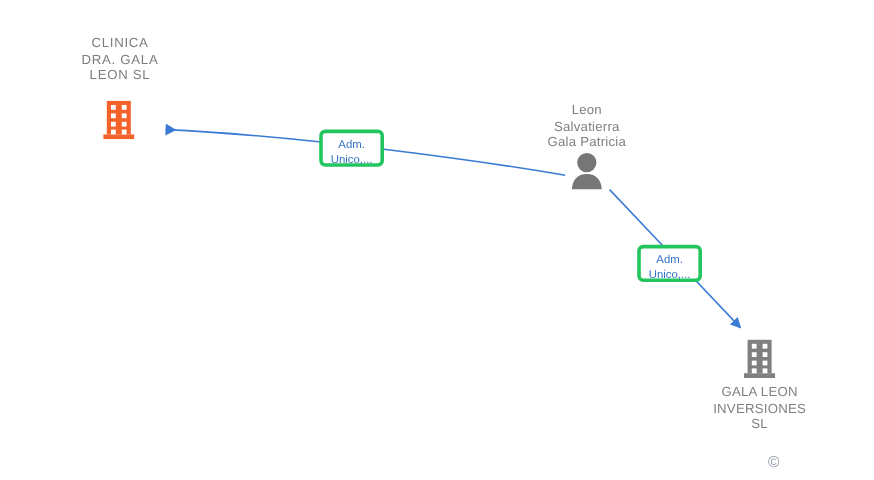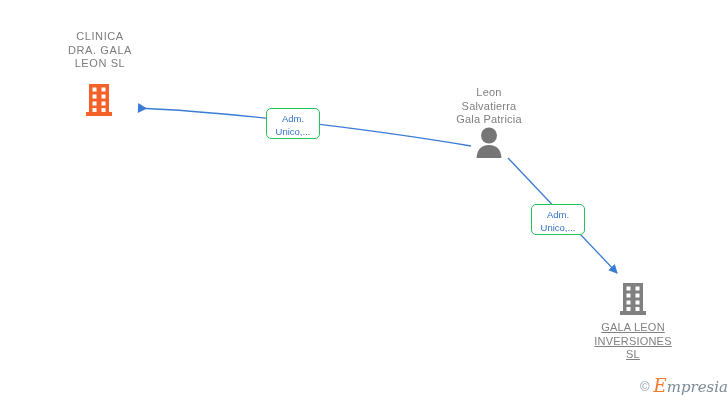--- a/index.html
+++ b/index.html
@@ -37,21 +37,21 @@
     font-weight: normal;
     color: #7c7c7c;
     letter-spacing: 0.6px;
   }
   .icon-svg {
     display: block;
   }
   .edge-label {
     position: absolute;
     box-sizing: border-box;
-    border: 1px solid #22c55e;
+    border: 3px solid #22c55e;
     border-radius: 5px;
     background: #ffffff;
     color: #3273c8;
     font-size: 9.5px;
     line-height: 13px;
     text-align: center;
     padding-top: 3px;
     white-space: pre-line;
   }
   #watermark {
@@ -137,27 +137,26 @@
       <rect x="6.5" y="3.5" width="4" height="4" fill="#ffffff"></rect>
       <rect x="15.5" y="3.5" width="4" height="4" fill="#ffffff"></rect>
       <rect x="6.5" y="10.5" width="4" height="4" fill="#ffffff"></rect>
       <rect x="15.5" y="10.5" width="4" height="4" fill="#ffffff"></rect>
       <rect x="6.5" y="17.5" width="4" height="4" fill="#ffffff"></rect>
       <rect x="15.5" y="17.5" width="4" height="4" fill="#ffffff"></rect>
       <rect x="6.5" y="24" width="4" height="4" fill="#ffffff"></rect>
       <rect x="15.5" y="24" width="4" height="4" fill="#ffffff"></rect>
     </svg>
   </div>
-  <div class="node-label" style="left:0; top:38px; width:140px;text-decoration:underline;">GALA LEON
+  <div class="node-label" style="left:0; top:38px; width:140px;">GALA LEON
 INVERSIONES
 SL</div>
 </div>
 
 <div class="edge-label" style="left:266px; top:108px; width:54px; height:31px;">Adm.
 Unico,...</div>
 
 <div class="edge-label" style="left:531px; top:204px; width:54px; height:31px;">Adm.
 Unico,...</div>
 
 <div id="watermark">
   <span class="copy">©</span>
-  <span class="brand"><span class="cap">E</span><span>mpresia</span></span>
 </div>
 
 </body></html>

